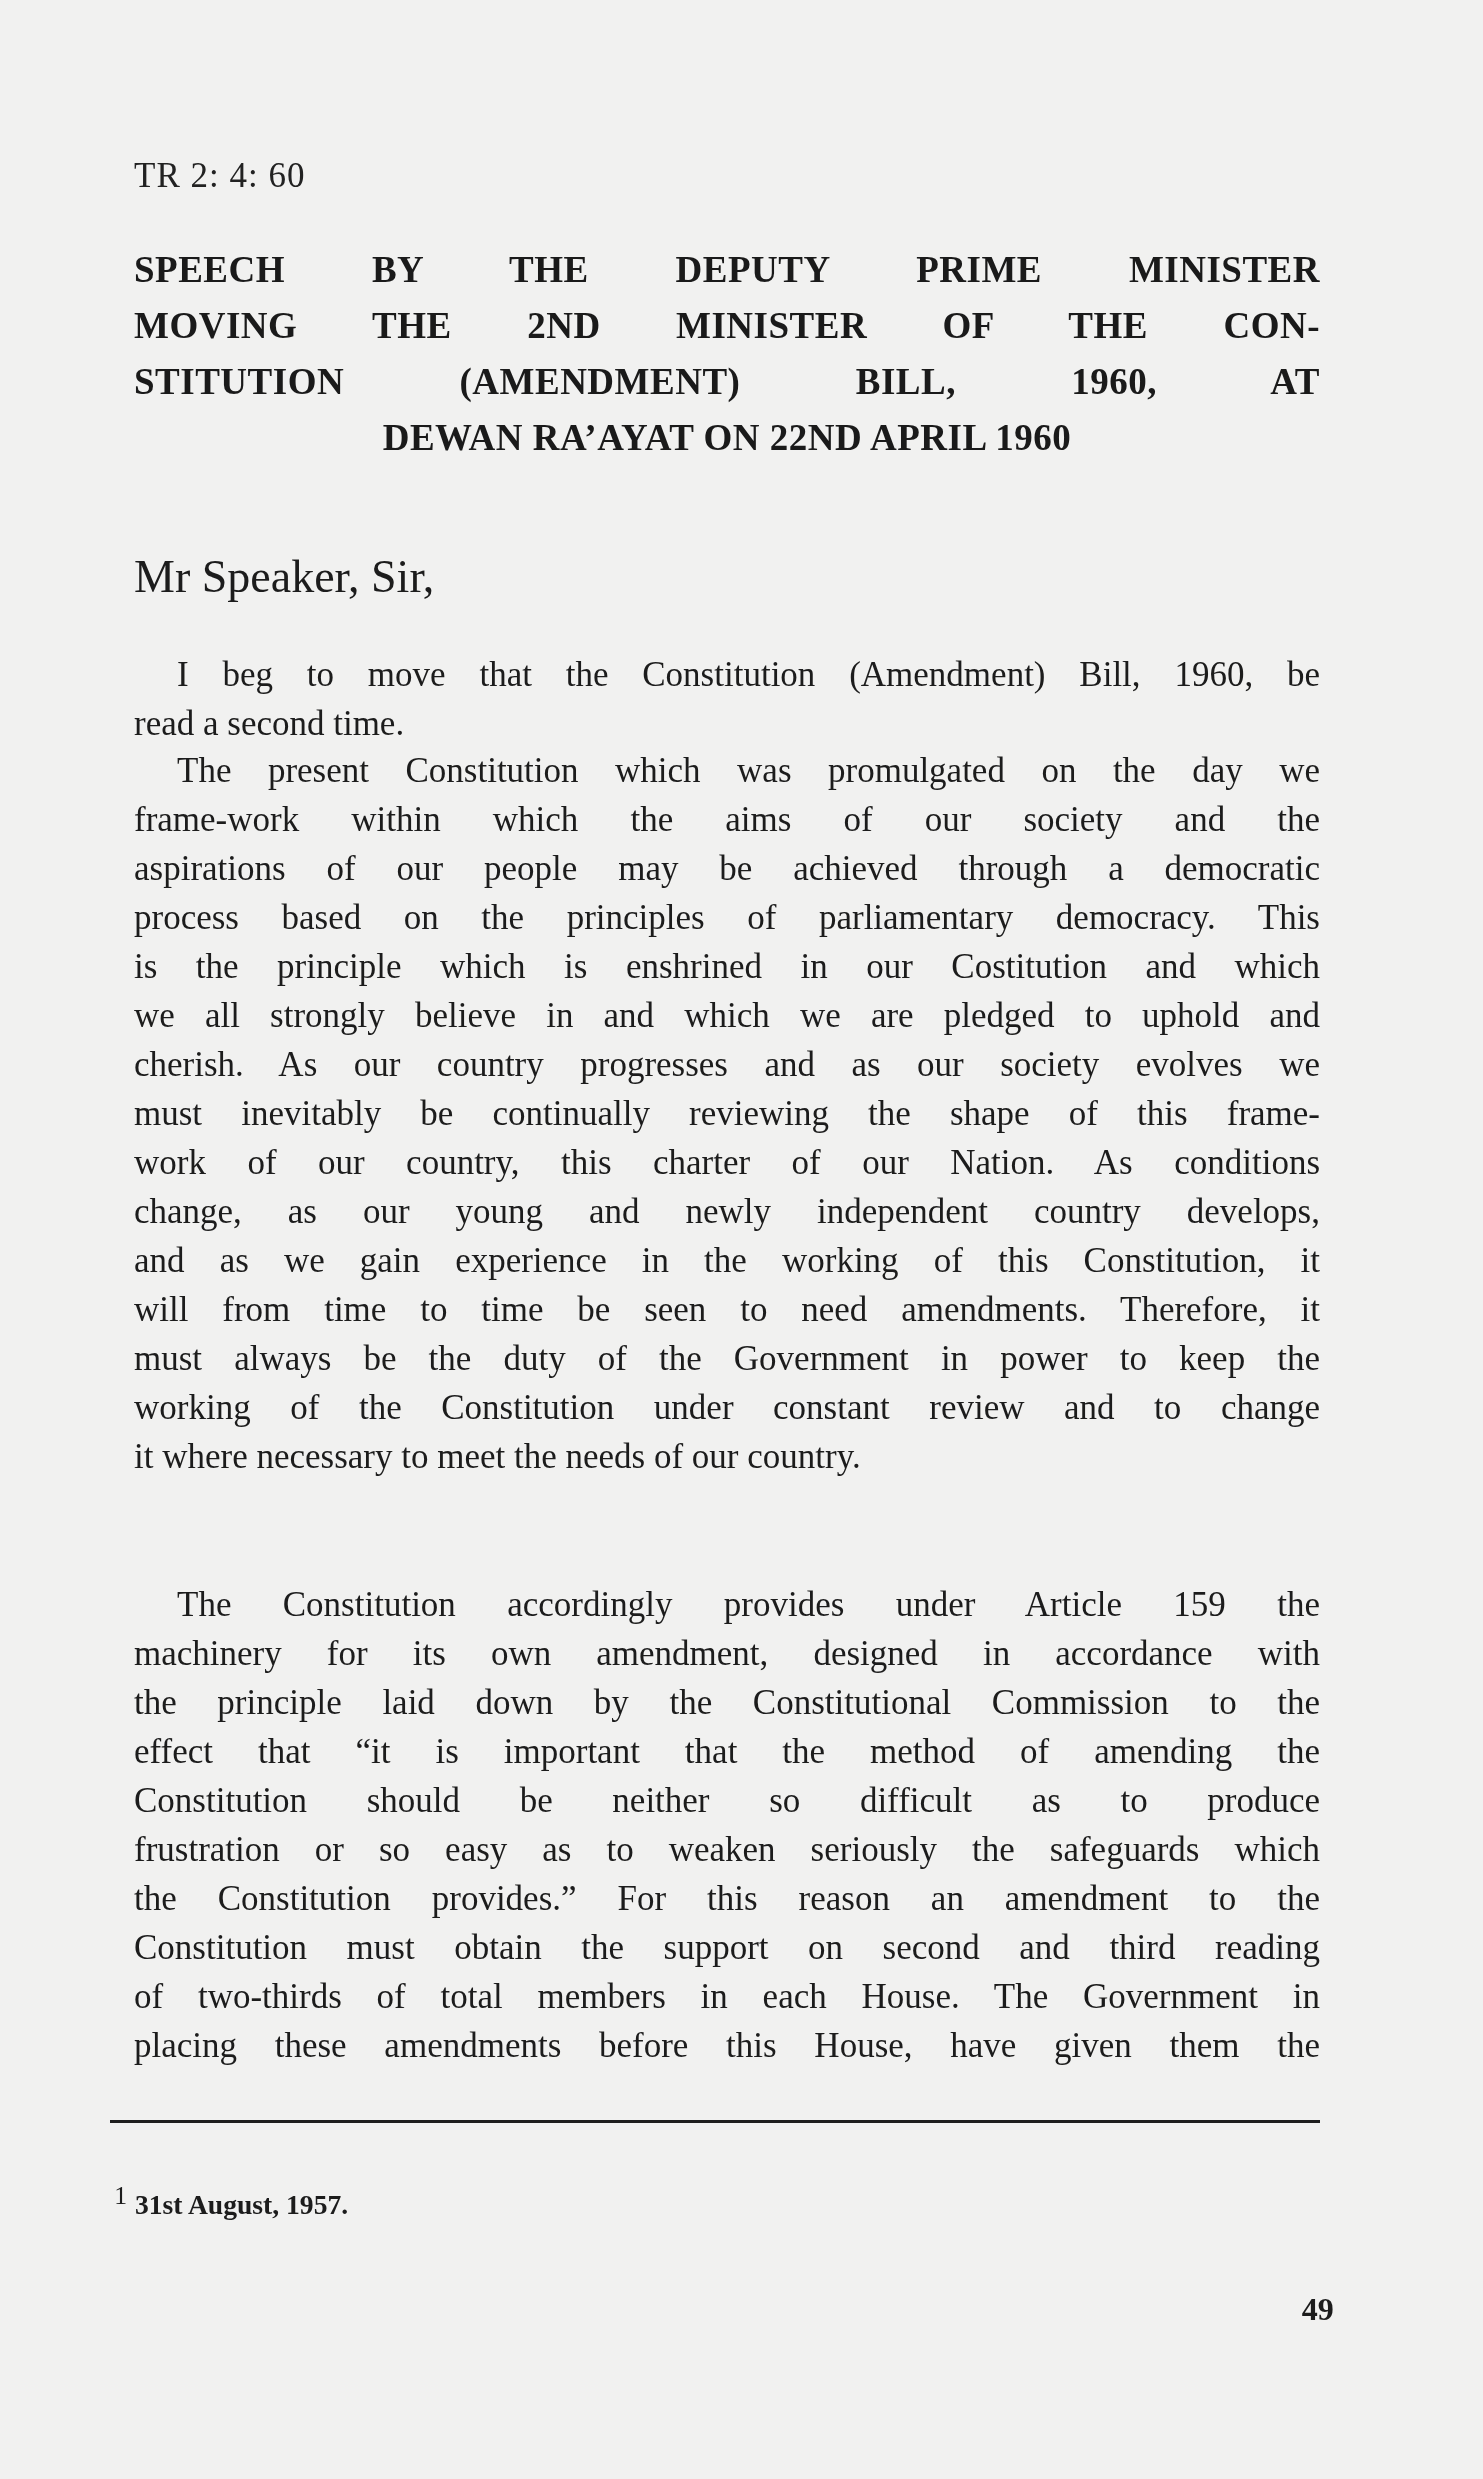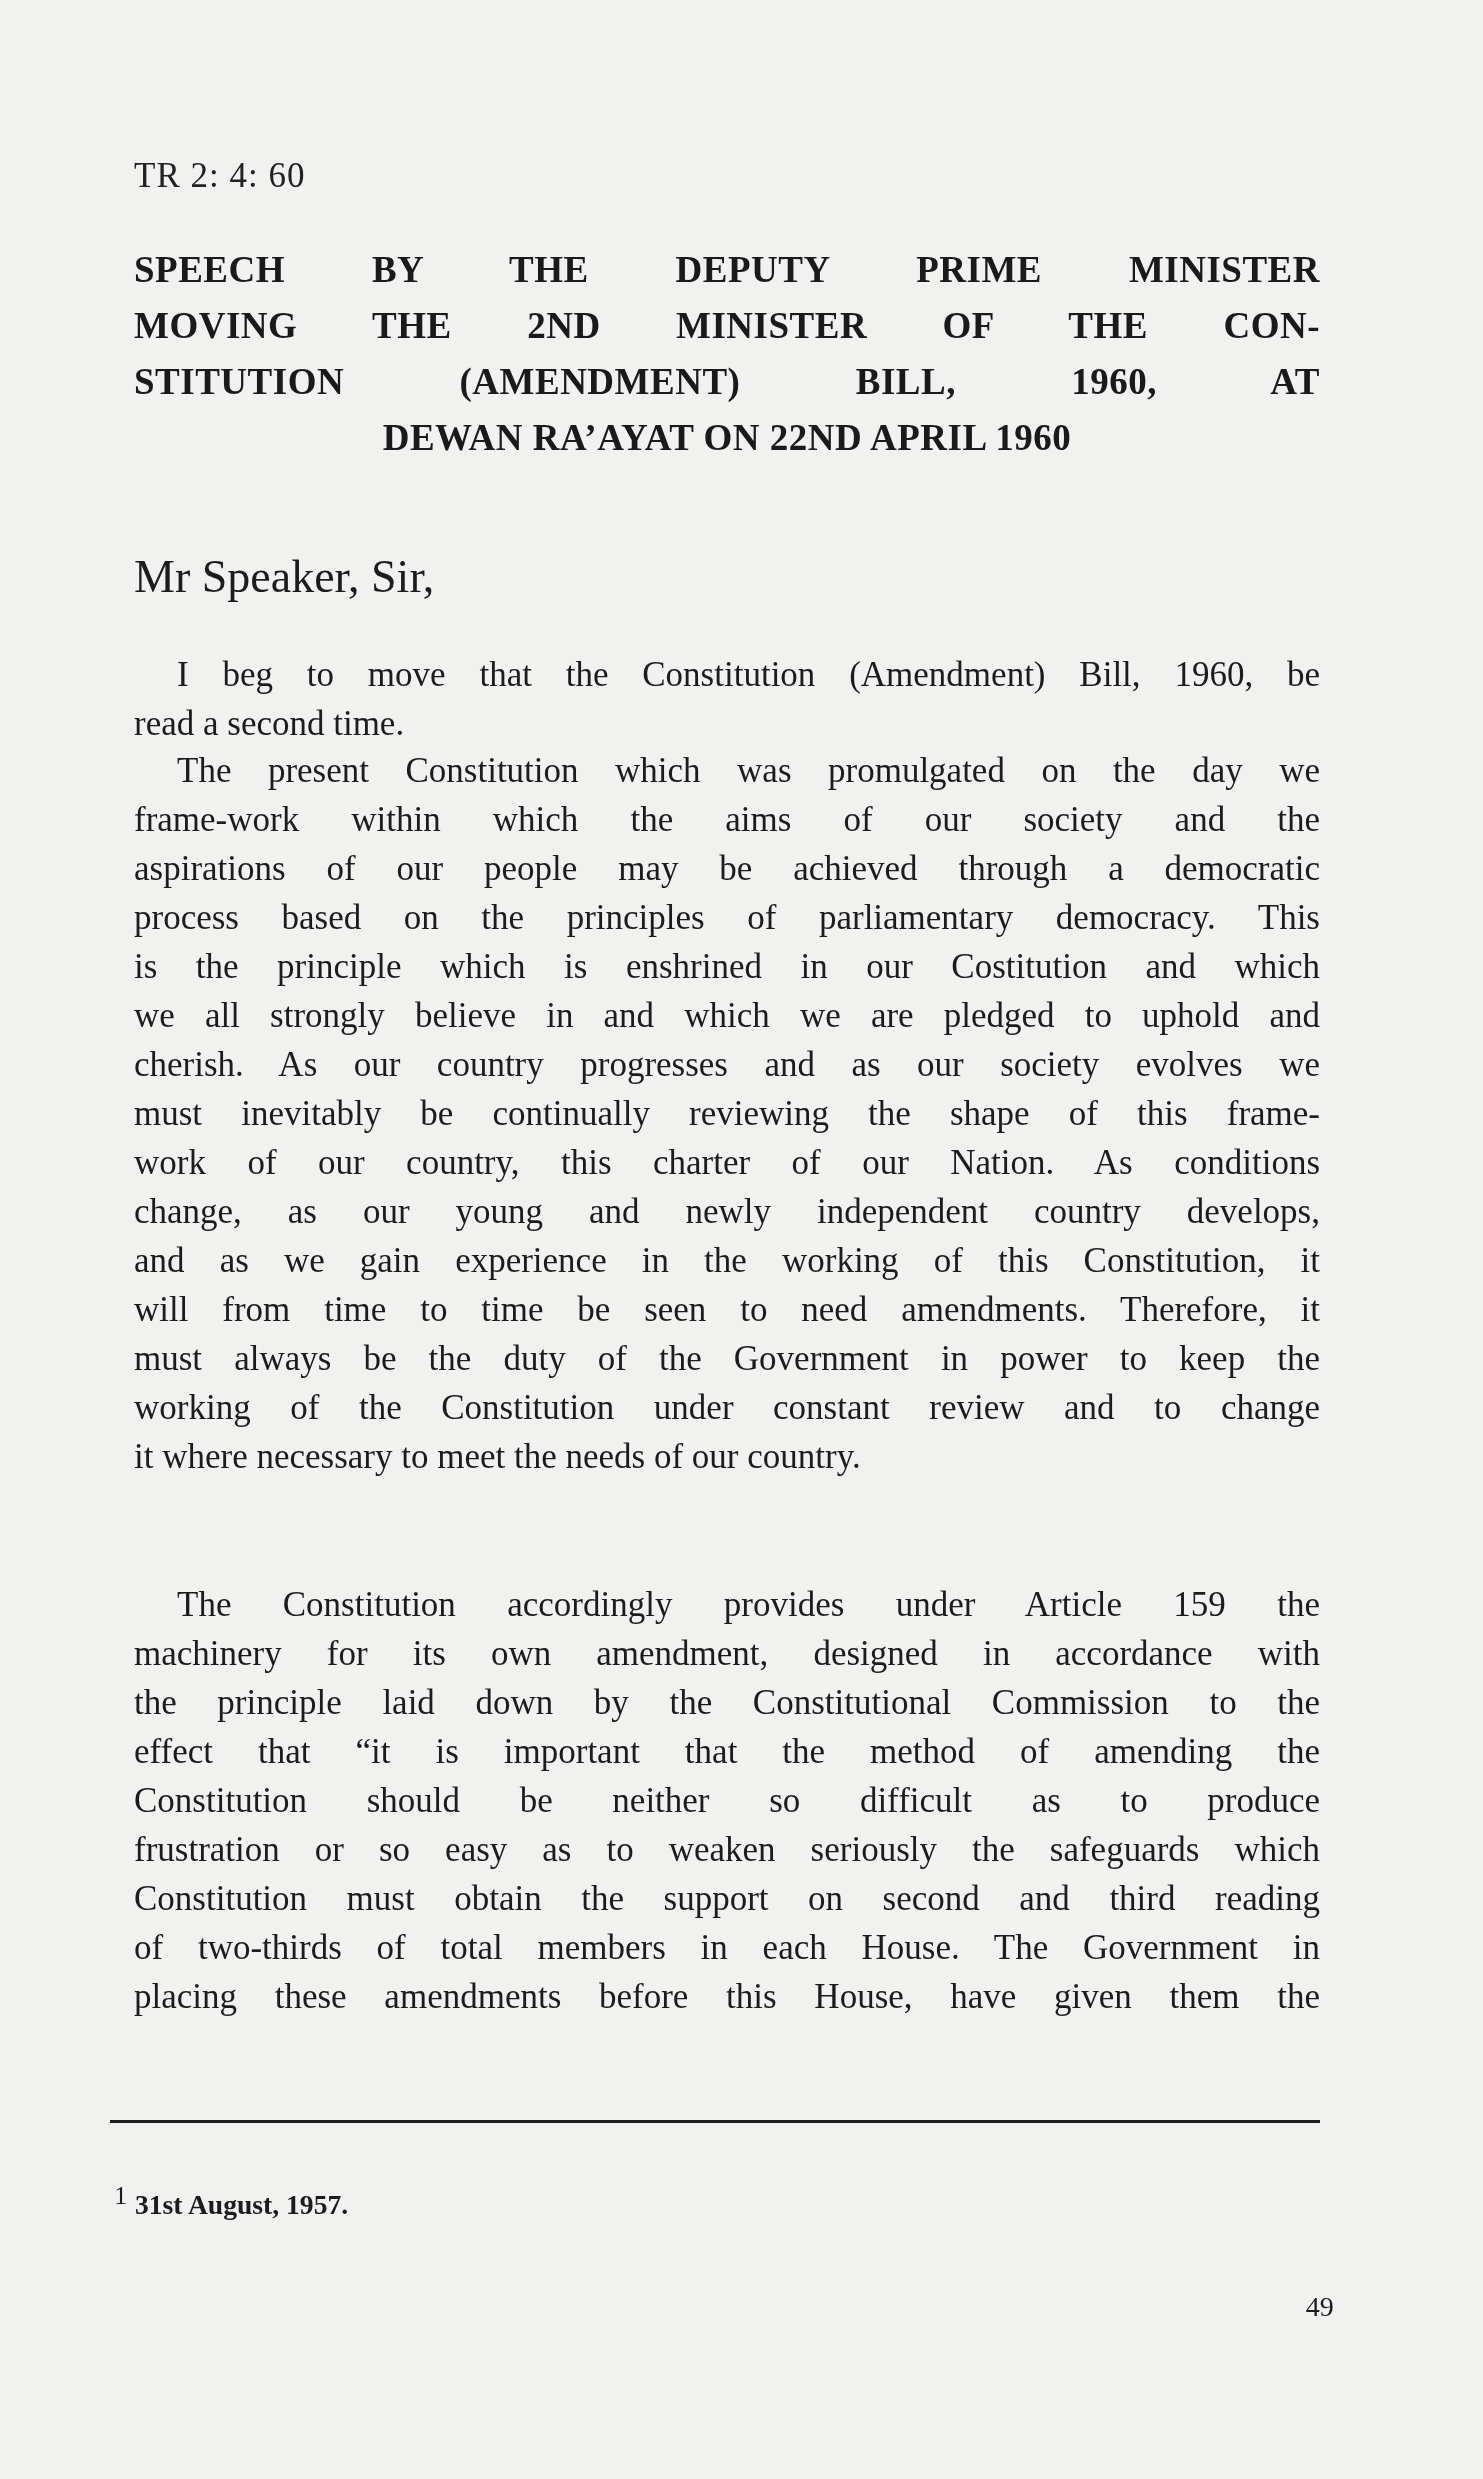--- a/index.html
+++ b/index.html
@@ -103,22 +103,22 @@
     .footnote .fn-mark {
       font-size: 25.6px;
       font-weight: normal;
       vertical-align: 9.9px;
       margin-right: 7.9px;
     }
     .page-number {
       position: absolute;
       top: 2291px;
       right: -13.8px;
-      font-size: 28px;
-      font-weight: normal;
+      font-size: 32px;
+      font-weight: bold;
     }
   </style>
 </head>
 <body>
 
 <div class="page">
 
   <div class="ref">TR 2: 4: 60</div>
 
   <div class="title">
@@ -153,20 +153,21 @@
     <span class="line last">it where necessary to meet the needs of our country.</span>
   </div>
 
   <div class="body-text p3">
     <span class="line indent">The Constitution accordingly provides under Article 159 the</span>
     <span class="line">machinery for its own amendment, designed in accordance with</span>
     <span class="line">the principle laid down by the Constitutional Commission to the</span>
     <span class="line">effect that “it is important that the method of amending the</span>
     <span class="line">Constitution should be neither so difficult as to produce</span>
     <span class="line">frustration or so easy as to weaken seriously the safeguards which</span>
+    <span class="line">the Constitution provides.” For this reason an amendment to the</span>
     <span class="line">Constitution must obtain the support on second and third reading</span>
     <span class="line">of two-thirds of total members in each House. The Government in</span>
     <span class="line">placing these amendments before this House, have given them the</span>
   </div>
 
   <div class="rule"></div>
 
   <div class="footnote">
     <span class="fn-mark">1</span><span>31st August, 1957.</span>
   </div>

